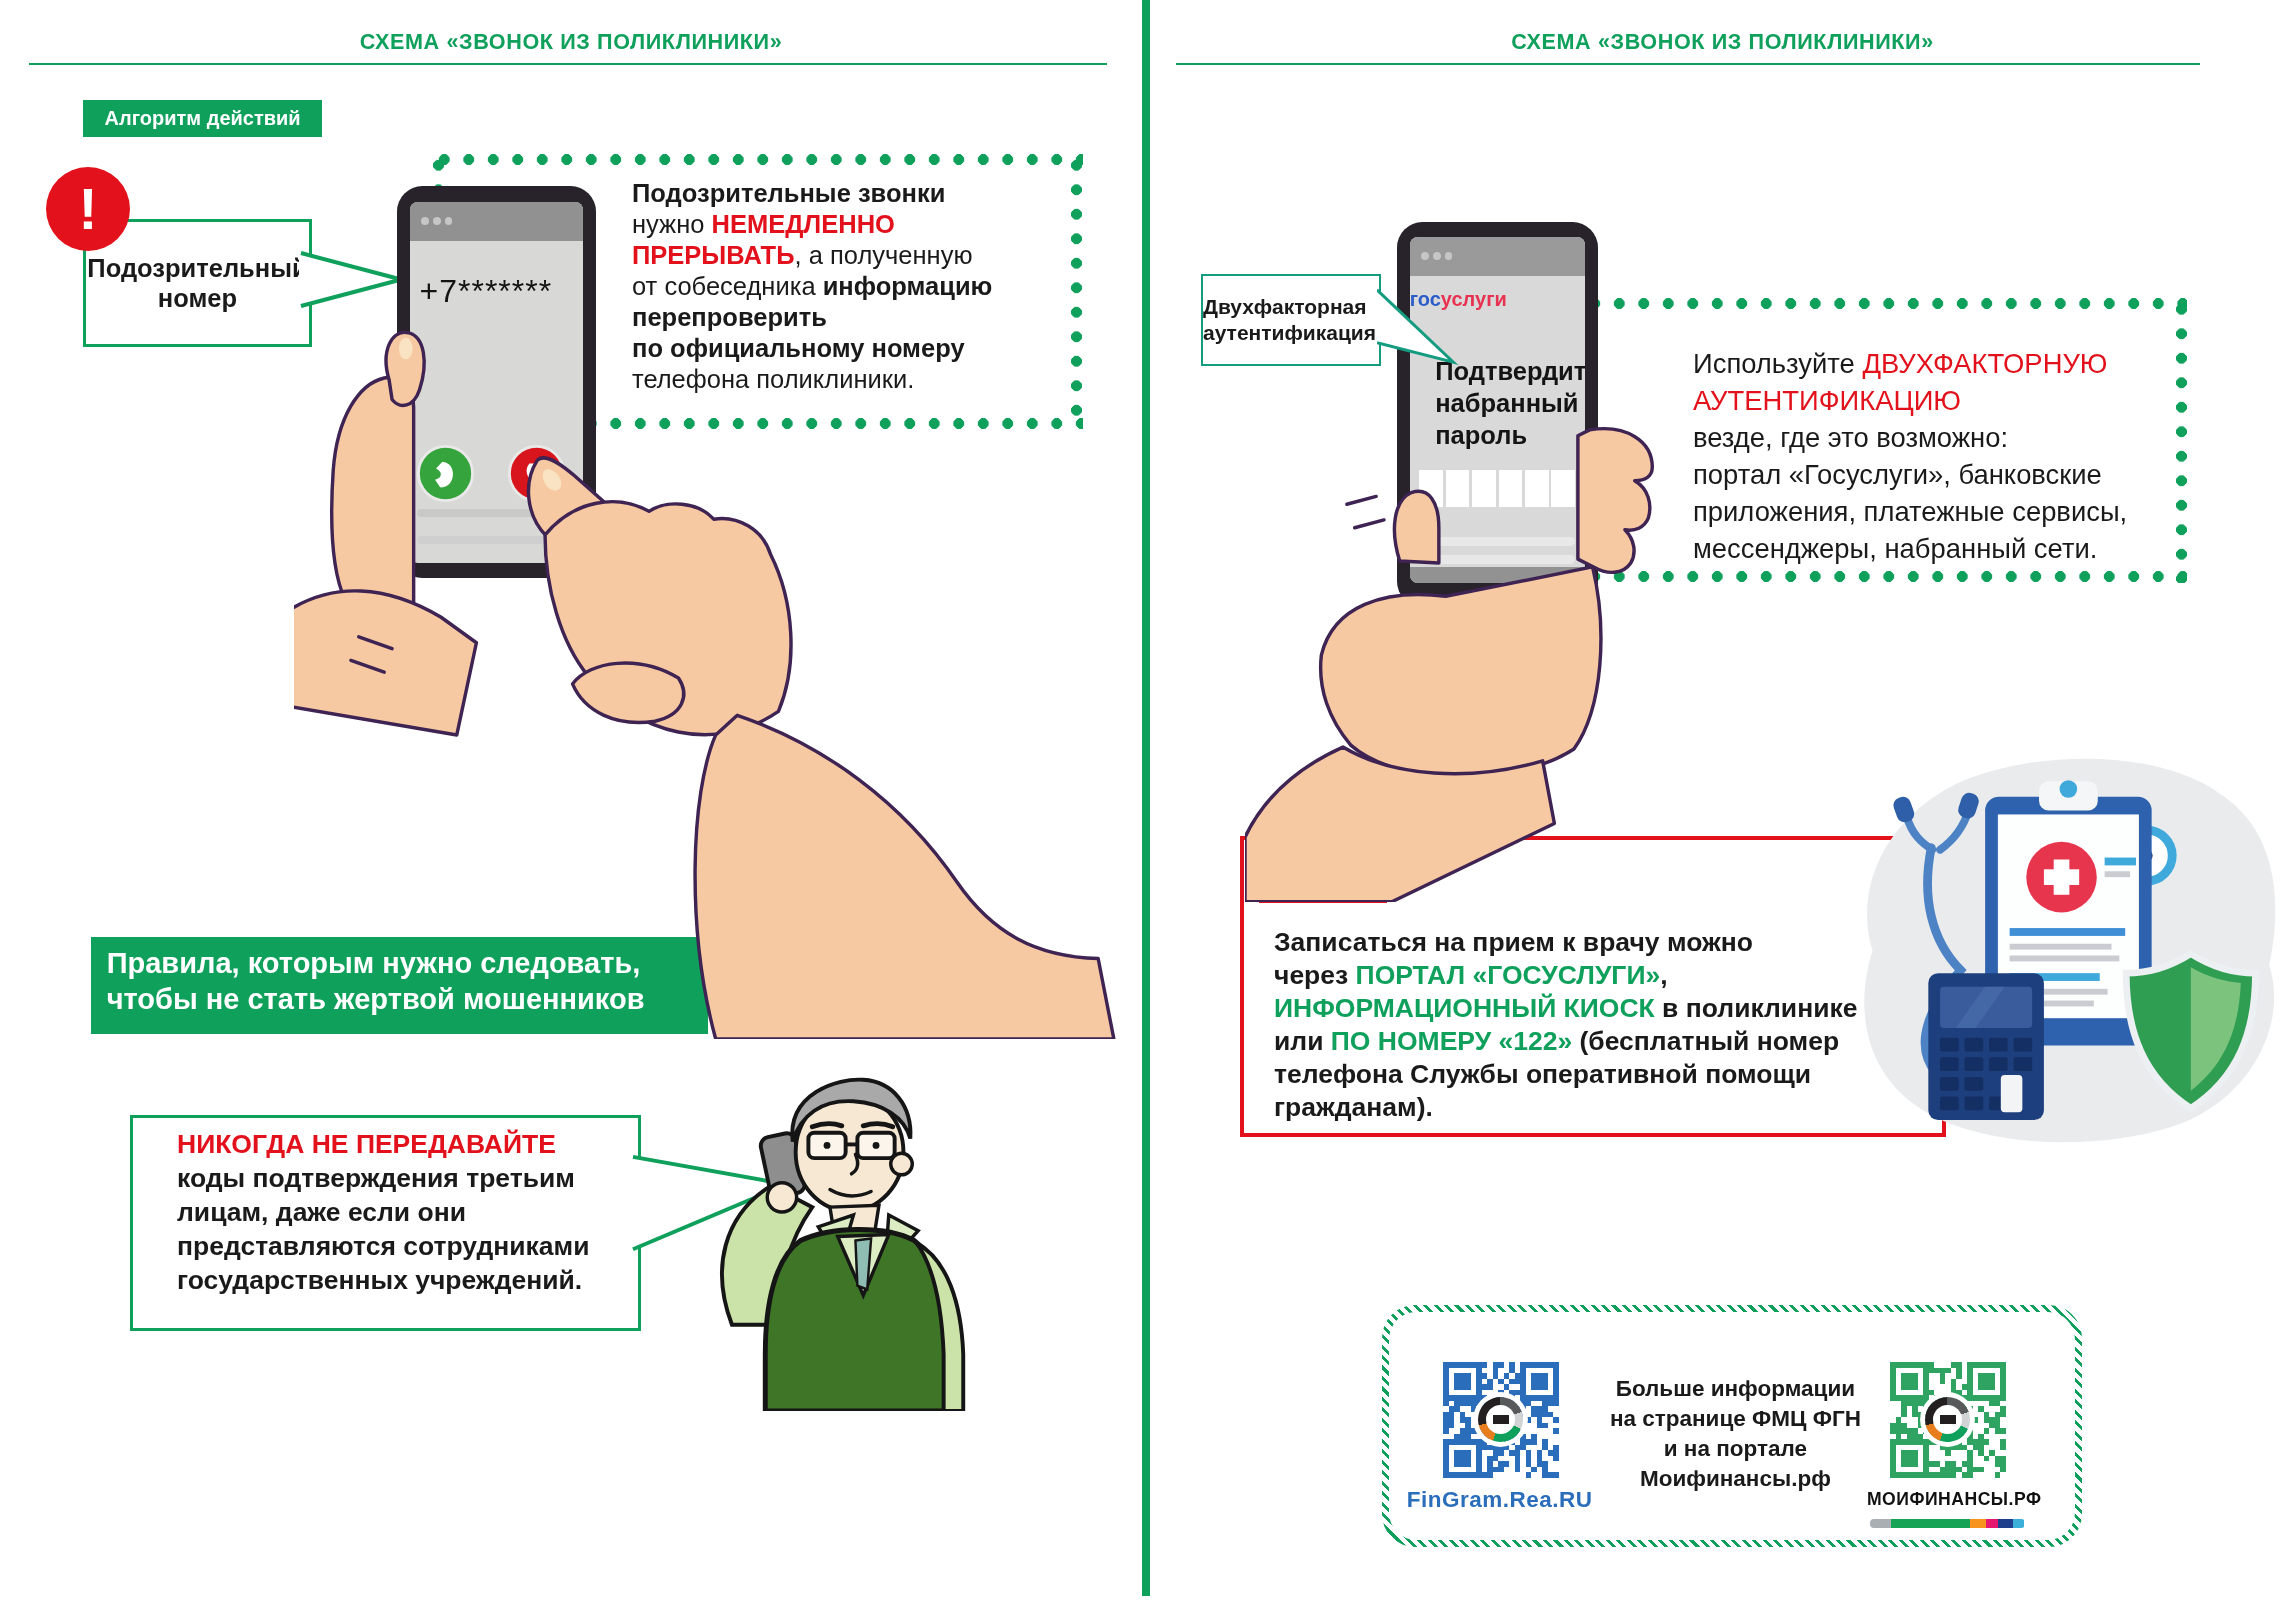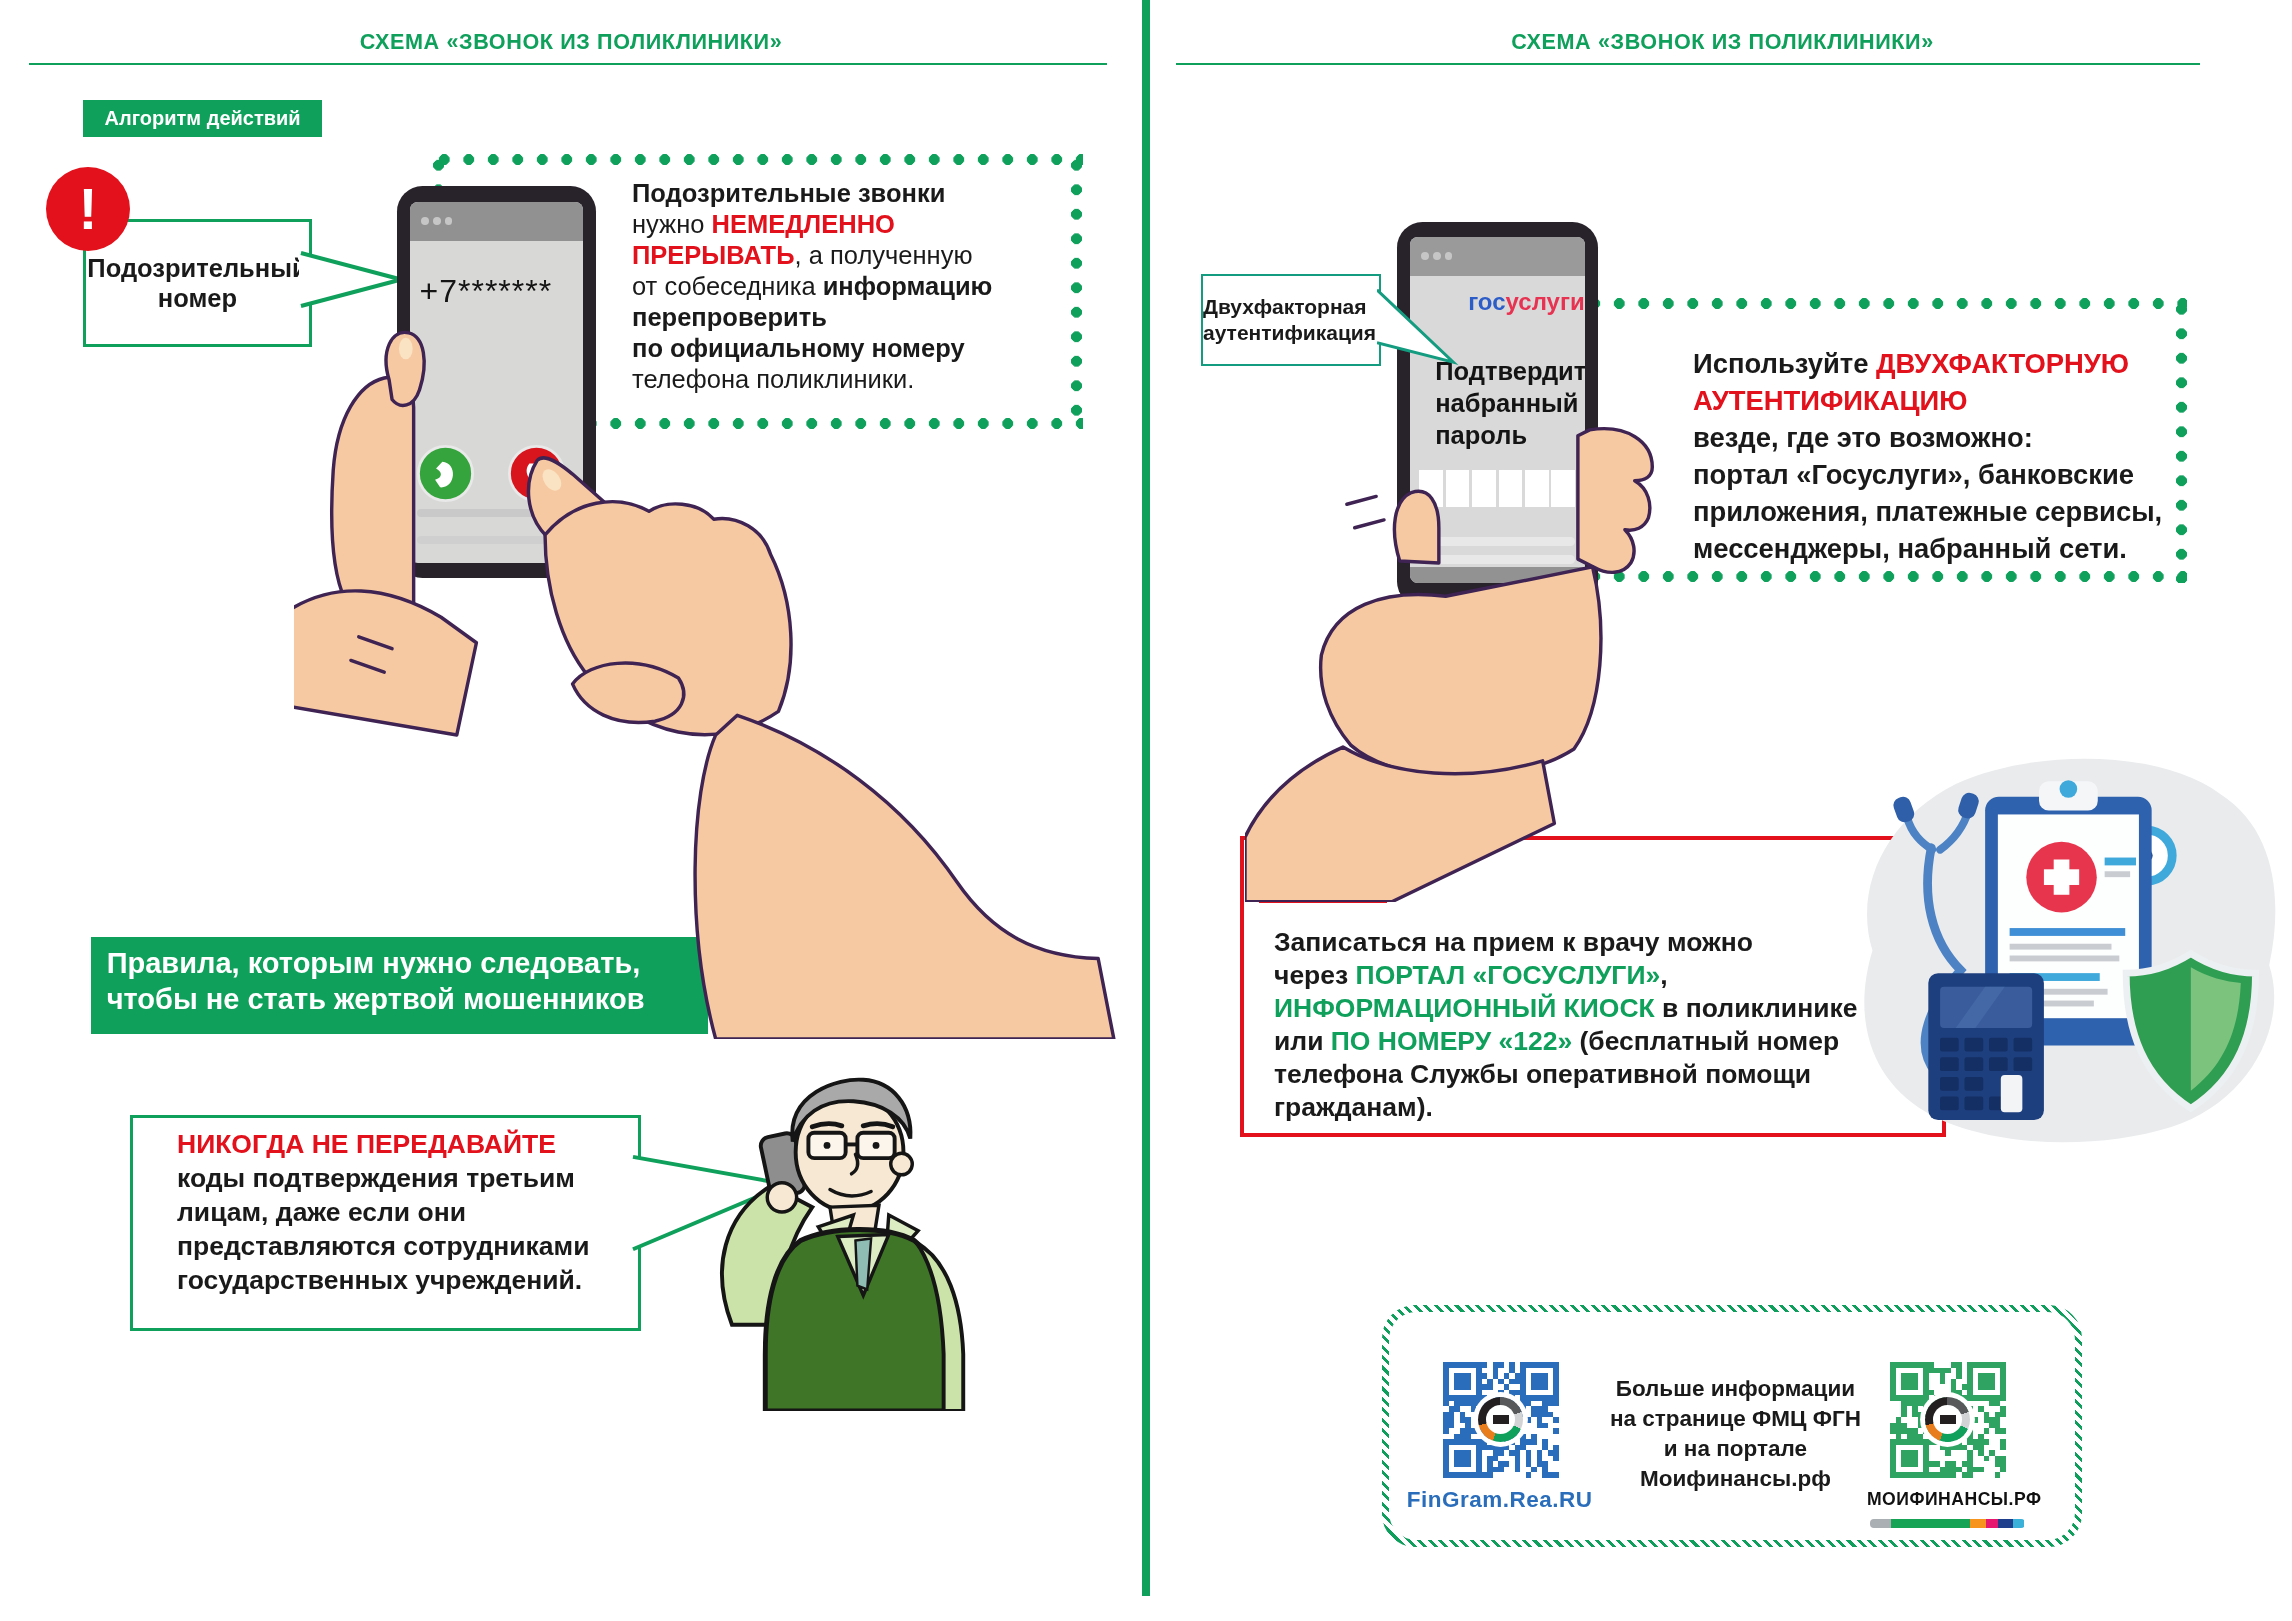--- a/index.html
+++ b/index.html
@@ -163,37 +163,37 @@
   <path d="M160,172 L212,170 L186,232 Z" fill="#DCEDC4" stroke="#151515" stroke-width="3.5"></path>
   <path d="M178,176 L194,174 L190,226 L180,222 Z" fill="#8FBDB4" stroke="#151515" stroke-width="2.5"></path>
   <path d="M240,178 C272,196 286,240 288,292 L288,350 L268,350 L268,292 C266,240 256,200 240,178 Z" fill="#CBE3A8" stroke="#151515" stroke-width="4"></path>
 </svg>
 
 <div class="abs dots-h" style="left:1509px;top:297px;width:678px;z-index:1;"></div>
 <div class="abs dots-h" style="left:1509px;top:570px;width:678px;z-index:1;"></div>
 <div class="abs dots-v" style="left:1509px;top:297px;height:286px;z-index:1;"></div>
 <div class="abs dots-v" style="left:2175px;top:297px;height:286px;z-index:1;"></div>
 
-<div class="abs" style="left:1693px;top:345px;width:480px;font-size:27.4px;line-height:37px;font-weight:bold;z-index:2;">
+<div class="abs" style="left:1693px;top:345px;width:480px;font-size:27.4px;line-height:37px;font-weight:normal;z-index:2;">
   <div class="note-line"><span>Используйте </span><span class="red">ДВУХФАКТОРНУЮ</span></div>
   <div class="red note-line">АУТЕНТИФИКАЦИЮ</div>
   <div class="note-line">везде, где это возможно:</div>
   <div class="note-line">портал «Госуслуги», банковские</div>
   <div class="note-line">приложения, платежные сервисы,</div>
   <div class="note-line">мессенджеры, набранный сети.</div>
 </div>
 
 <div class="abs phone" style="left:1397px;top:222px;width:201px;height:385px;z-index:10;">
   <div class="screen" style="left:12.7px;top:14.7px;width:175px;height:346px;background:#D9D9D9;">
     <div class="topbar" style="background:#9A9A9A;">
       <div class="tb-dot" style="left:11.8px;"></div>
       <div class="tb-dot" style="left:23.5px;"></div>
       <div class="tb-dot" style="left:35px;"></div>
     </div>
-    <div class="abs" style="left:0;top:51px;width:175px;text-align:right;font-size:24px;font-weight:800;">
+    <div class="abs" style="left:0;top:51px;width:175px;text-align:left;font-size:20px;font-weight:800;">
       <span style="color:#2B5CC8;">гос</span><span style="color:#E73351;">услуги</span>
     </div>
     <div class="abs" style="left:25.5px;top:118px;font-size:25.5px;font-weight:bold;line-height:32px;color:#141414;">
       <div>Подтвердите</div>
       <div>набранный</div>
       <div>пароль</div>
     </div>
     <div class="abs" style="left:9.8px;top:233px;display:flex;gap:2.9px;">
       <div style="width:23.5px;height:37px;background:#fff;"></div>
       <div style="width:23.5px;height:37px;background:#fff;"></div>

